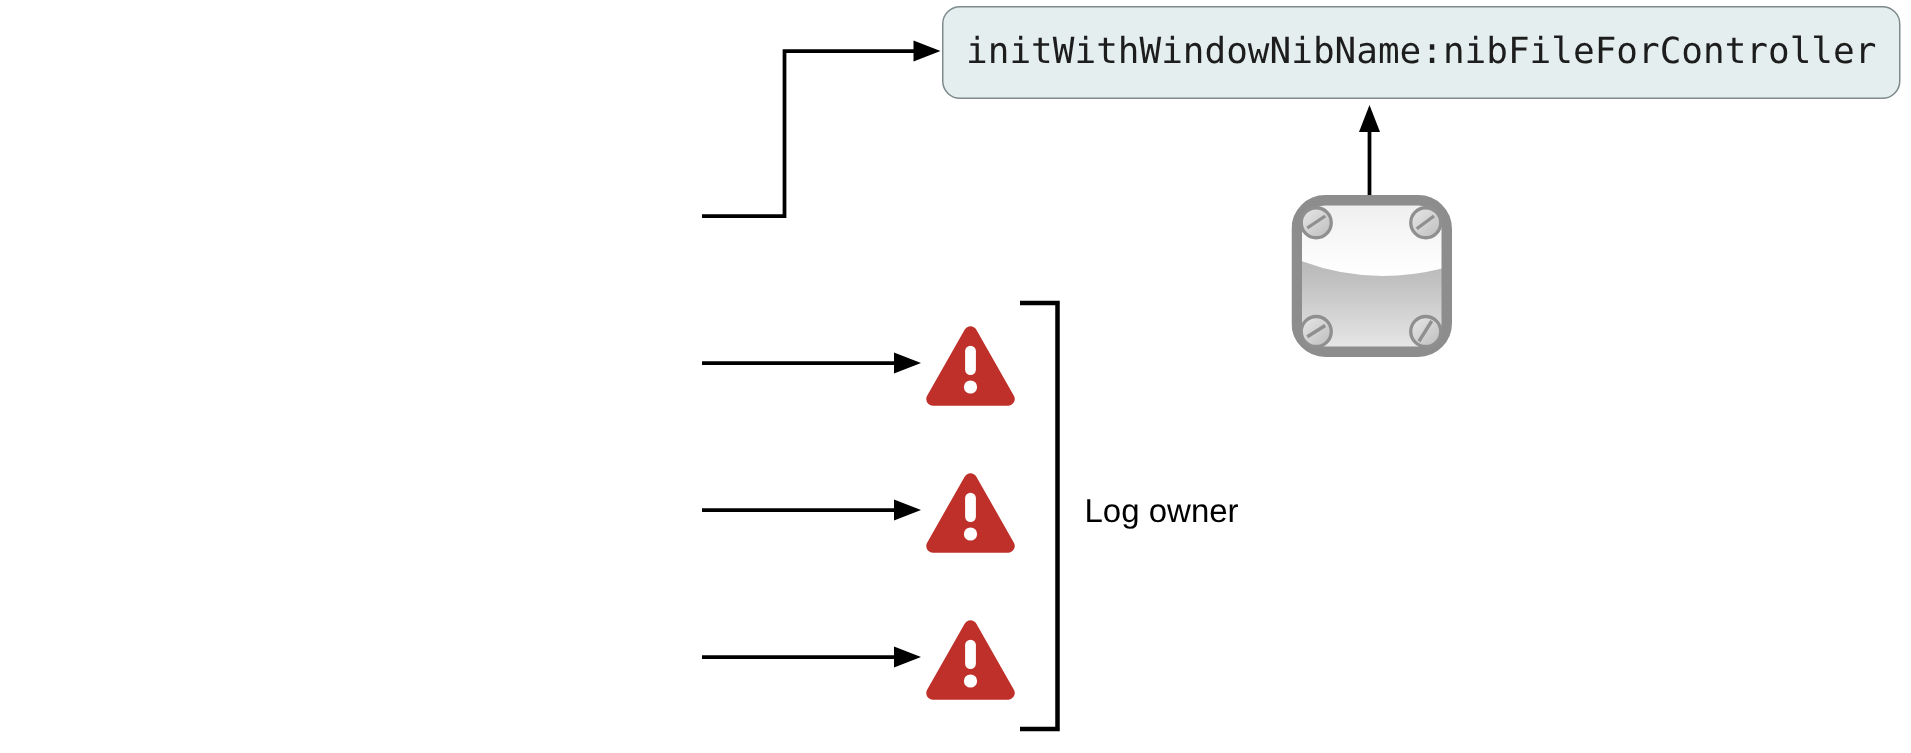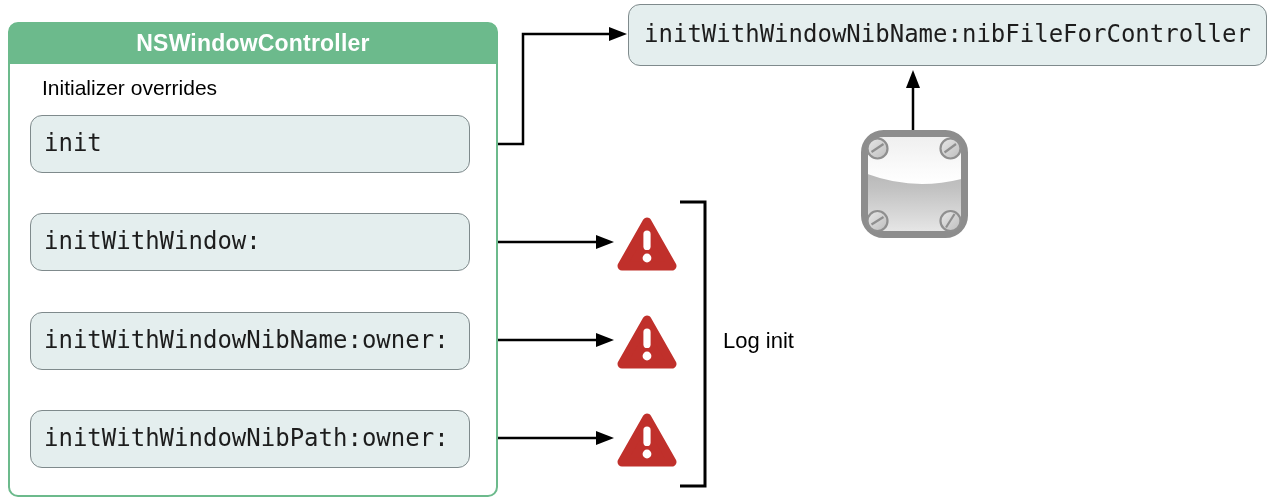--- a/index.html
+++ b/index.html
@@ -119,29 +119,20 @@
 
     <path d="M 468 438 L 598 438" fill="none" stroke="#000000" stroke-width="2.5"></path>
     <polygon points="596,431 596,445 614,438" fill="#000000"></polygon>
 
     <path d="M 913 131 L 913 86" fill="none" stroke="#000000" stroke-width="2.5"></path>
     <polygon points="906,88 920,88 913,70" fill="#000000"></polygon>
 
     <path d="M 680 202 L 705 202 L 705 486 L 680 486" fill="none" stroke="#000000" stroke-width="3"></path>
   </svg>
 
-  <div class="panel">
-    <div class="panel-header">NSWindowController</div>
-    <div class="section-label">Initializer overrides</div>
-
-    <div class="method-box mb-0">init</div>
-    <div class="method-box mb-1">initWithWindow:</div>
-    <div class="method-box mb-2">initWithWindowNibName:owner:</div>
-    <div class="method-box mb-3">initWithWindowNibPath:owner:</div>
-  </div>
 
   <div class="designated-box">initWithWindowNibName:nibFileForController</div>
 
   <svg class="warning w-0" viewBox="0 0 60 59">
     <polygon points="30,8 55,52 5,52" fill="#c0302b" stroke="#c0302b" stroke-width="9" stroke-linejoin="round"></polygon>
     <rect x="26.4" y="16.5" width="7.2" height="19.5" rx="3.6" fill="#ffffff"></rect>
     <circle cx="30" cy="44" r="4.4" fill="#ffffff"></circle>
   </svg>
   <svg class="warning w-1" viewBox="0 0 60 59">
     <polygon points="30,8 55,52 5,52" fill="#c0302b" stroke="#c0302b" stroke-width="9" stroke-linejoin="round"></polygon>
@@ -183,15 +174,15 @@
       <line x1="10.5" y1="22" x2="22.5" y2="14"></line>
       <circle cx="89.5" cy="18.5" r="10" fill="url(#screwFill)"></circle>
       <line x1="83.5" y1="22.5" x2="95" y2="14"></line>
       <circle cx="16.5" cy="91" r="10" fill="url(#screwFill)"></circle>
       <line x1="10.5" y1="94.5" x2="22.5" y2="87"></line>
       <circle cx="89.5" cy="91" r="10" fill="url(#screwFill)"></circle>
       <line x1="85" y1="97.5" x2="93.5" y2="84"></line>
     </g>
   </svg>
 
-  <div class="log-error-label">Log init</div>
+  <div class="log-error-label">Log owner</div>
 
 </div>
 
 </body></html>

